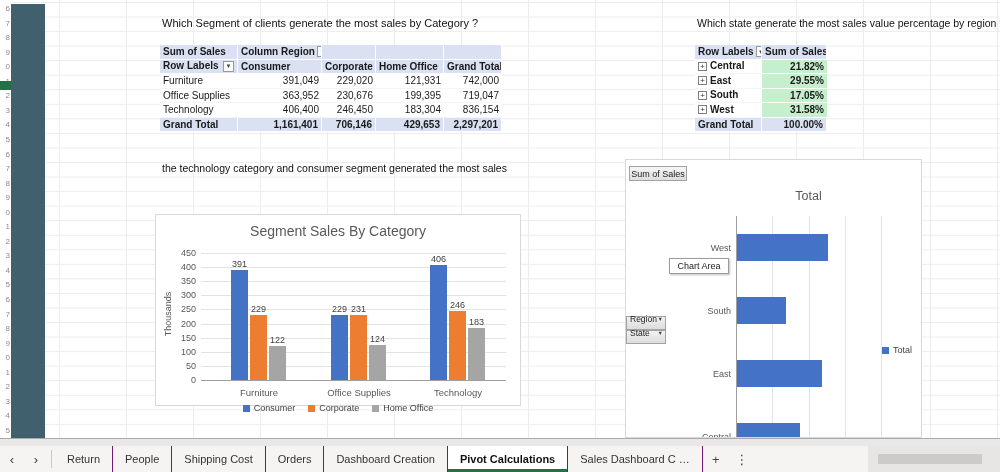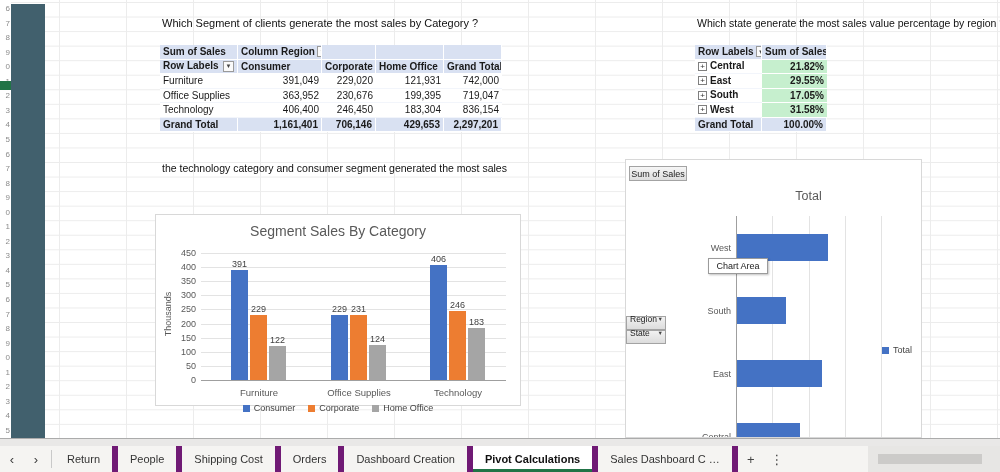--- a/index.html
+++ b/index.html
@@ -65,37 +65,37 @@
   .vaxisline { position:absolute; width:1px; background:#9f9f9f; }
   .hbar { position:absolute; height:27px; background:var(--series-blue,#4472C4); }
   .hcat { position:absolute; left:0; width:105px; text-align:right; font-size:9px; color:#595959; }
   .legend2 { position:absolute; left:256px; top:185px; display:flex; align-items:center; gap:4px;
              font-size:9px; color:#444; }
   .fieldbtn { position:absolute; left:3px; top:6px; width:58px; height:15px;
               background:linear-gradient(#f6f6f6,#dedede); border:1px solid #a3a3a3; font-size:9px; color:#222;
               display:flex; align-items:center; justify-content:center; z-index:3; }
   .tooltip { position:absolute; left:43px; top:98px; width:60px; height:16px; background:#fff;
              border:1px solid #9b9b9b; box-shadow:1px 1px 2px rgba(0,0,0,.25); font-size:9px; color:#222;
-             display:flex; align-items:center; justify-content:center; z-index:5;margin-left:39px; }
+             display:flex; align-items:center; justify-content:center; z-index:5; }
   .filterbtn { position:absolute; left:0; width:40px; height:14px; background:linear-gradient(#f2f2f2,#dcdcdc);
                border:1px solid #a3a3a3; font-size:8.5px; color:#222; display:flex; align-items:center;
                justify-content:space-between; padding:0 2px 8px 3px; z-index:3; }
   #regionbtn { top:156px; } #statebtn { top:170px; }
   .filterdd { font-size:5.5px; color:#444; }
 
   
   .hband { position:absolute; left:0; top:438px; width:1000px; height:8px; background:#e9e8e7;
            border-top:1px solid #ababab; z-index:7; }
   .tabbar { position:absolute; left:0; top:446px; width:1000px; height:26px; background:#f5f4f2;
             display:flex; align-items:stretch; z-index:7; }
   .tabnav { width:24px; display:flex; align-items:center; justify-content:center; font-size:13px; color:#3d3d3d; }
   .tabsep { width:1px; background:#c9c9c9; margin:4px 3px; }
   .tabs { display:flex; }
   .tab { padding:0 12px; display:flex; align-items:center; font-size:11px; color:#333;
-         border-right:6px solid #701a75; white-space:nowrap; }
+         border-right:1px solid #701a75; white-space:nowrap; }
   .tab.active { background:#fff; font-weight:bold; color:#111; box-shadow:inset 0 -3px 0 var(--accent,#217346); }
   .tabbtn { width:26px; display:flex; align-items:center; justify-content:center; font-size:13px; color:#444; }
   .tabcorner { position:absolute; right:0; top:446px; width:132px; height:26px; background:#e7e6e4; z-index:8; }
   .tabthumb { position:absolute; left:10px; top:8px; width:104px; height:10px; background:#cccbc9; }
 </style>
 </head>
 <body>
 
 <div class="app">
 

